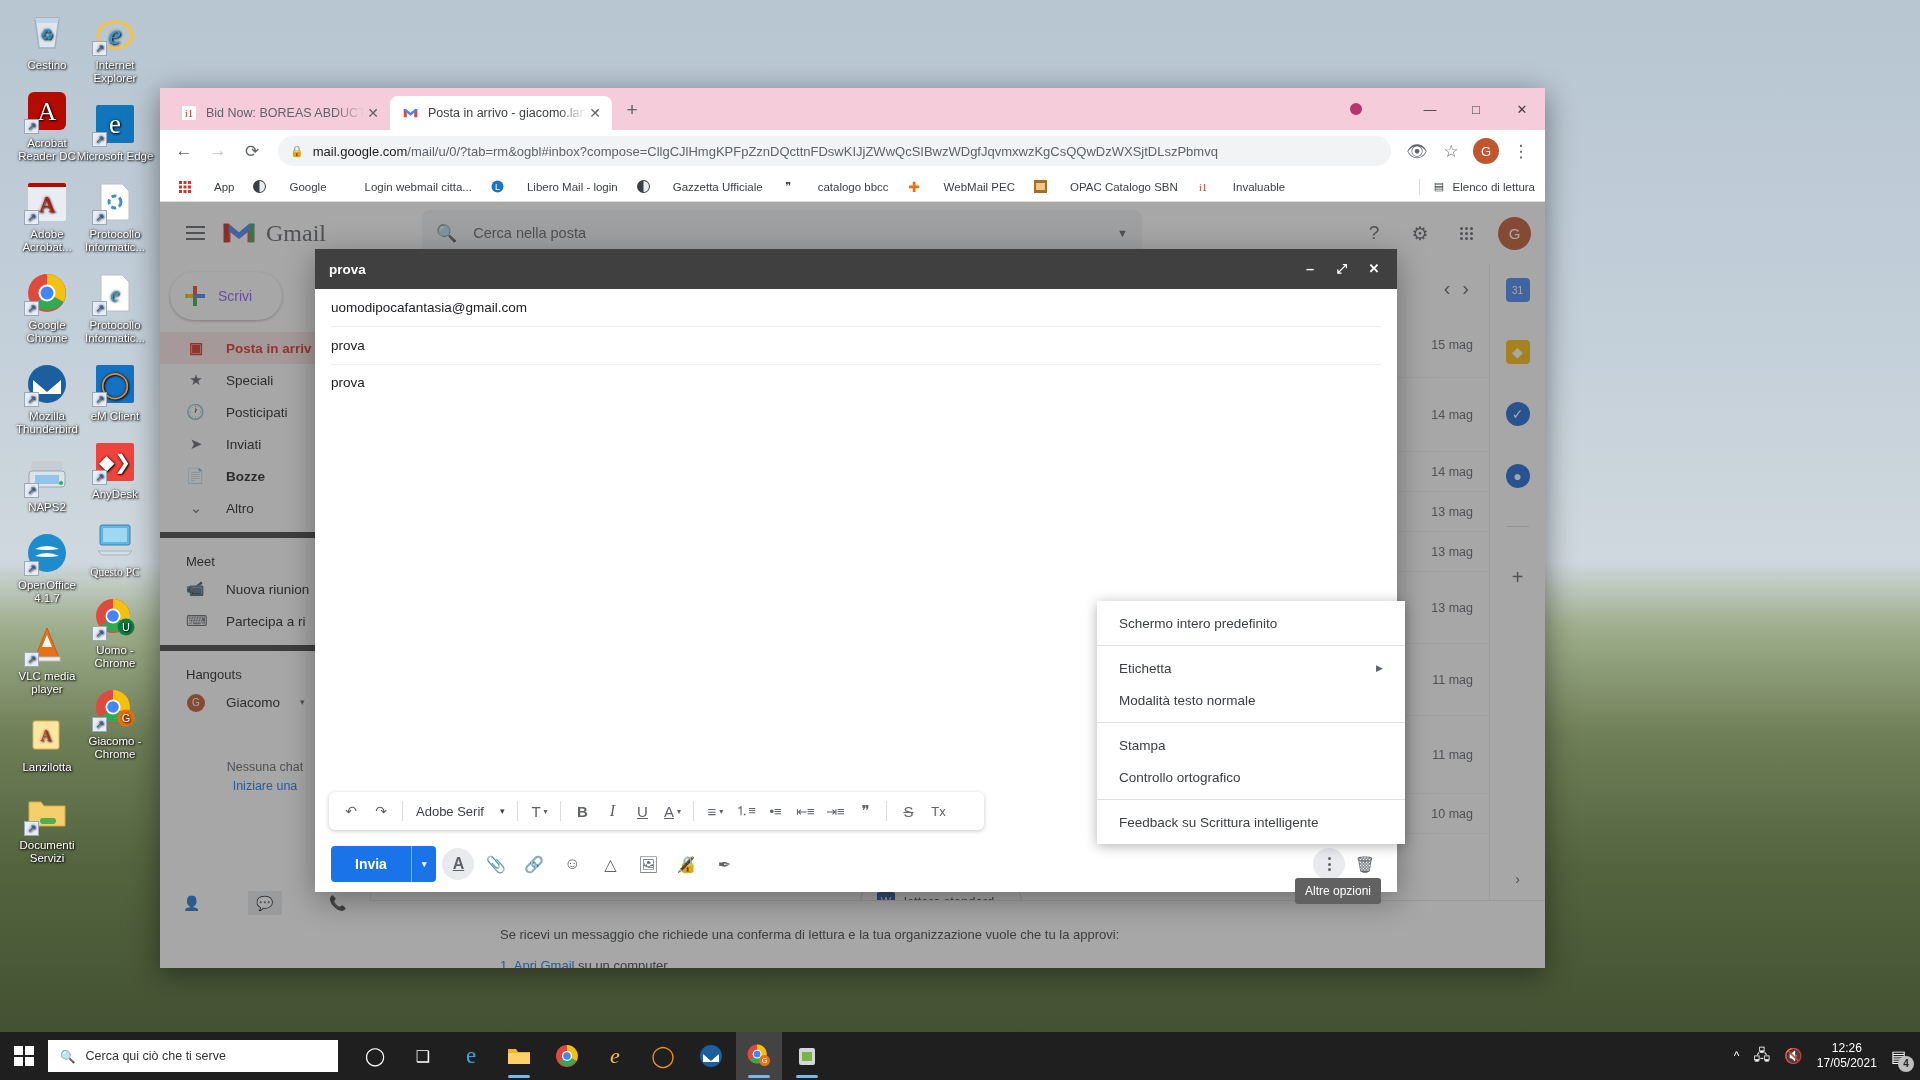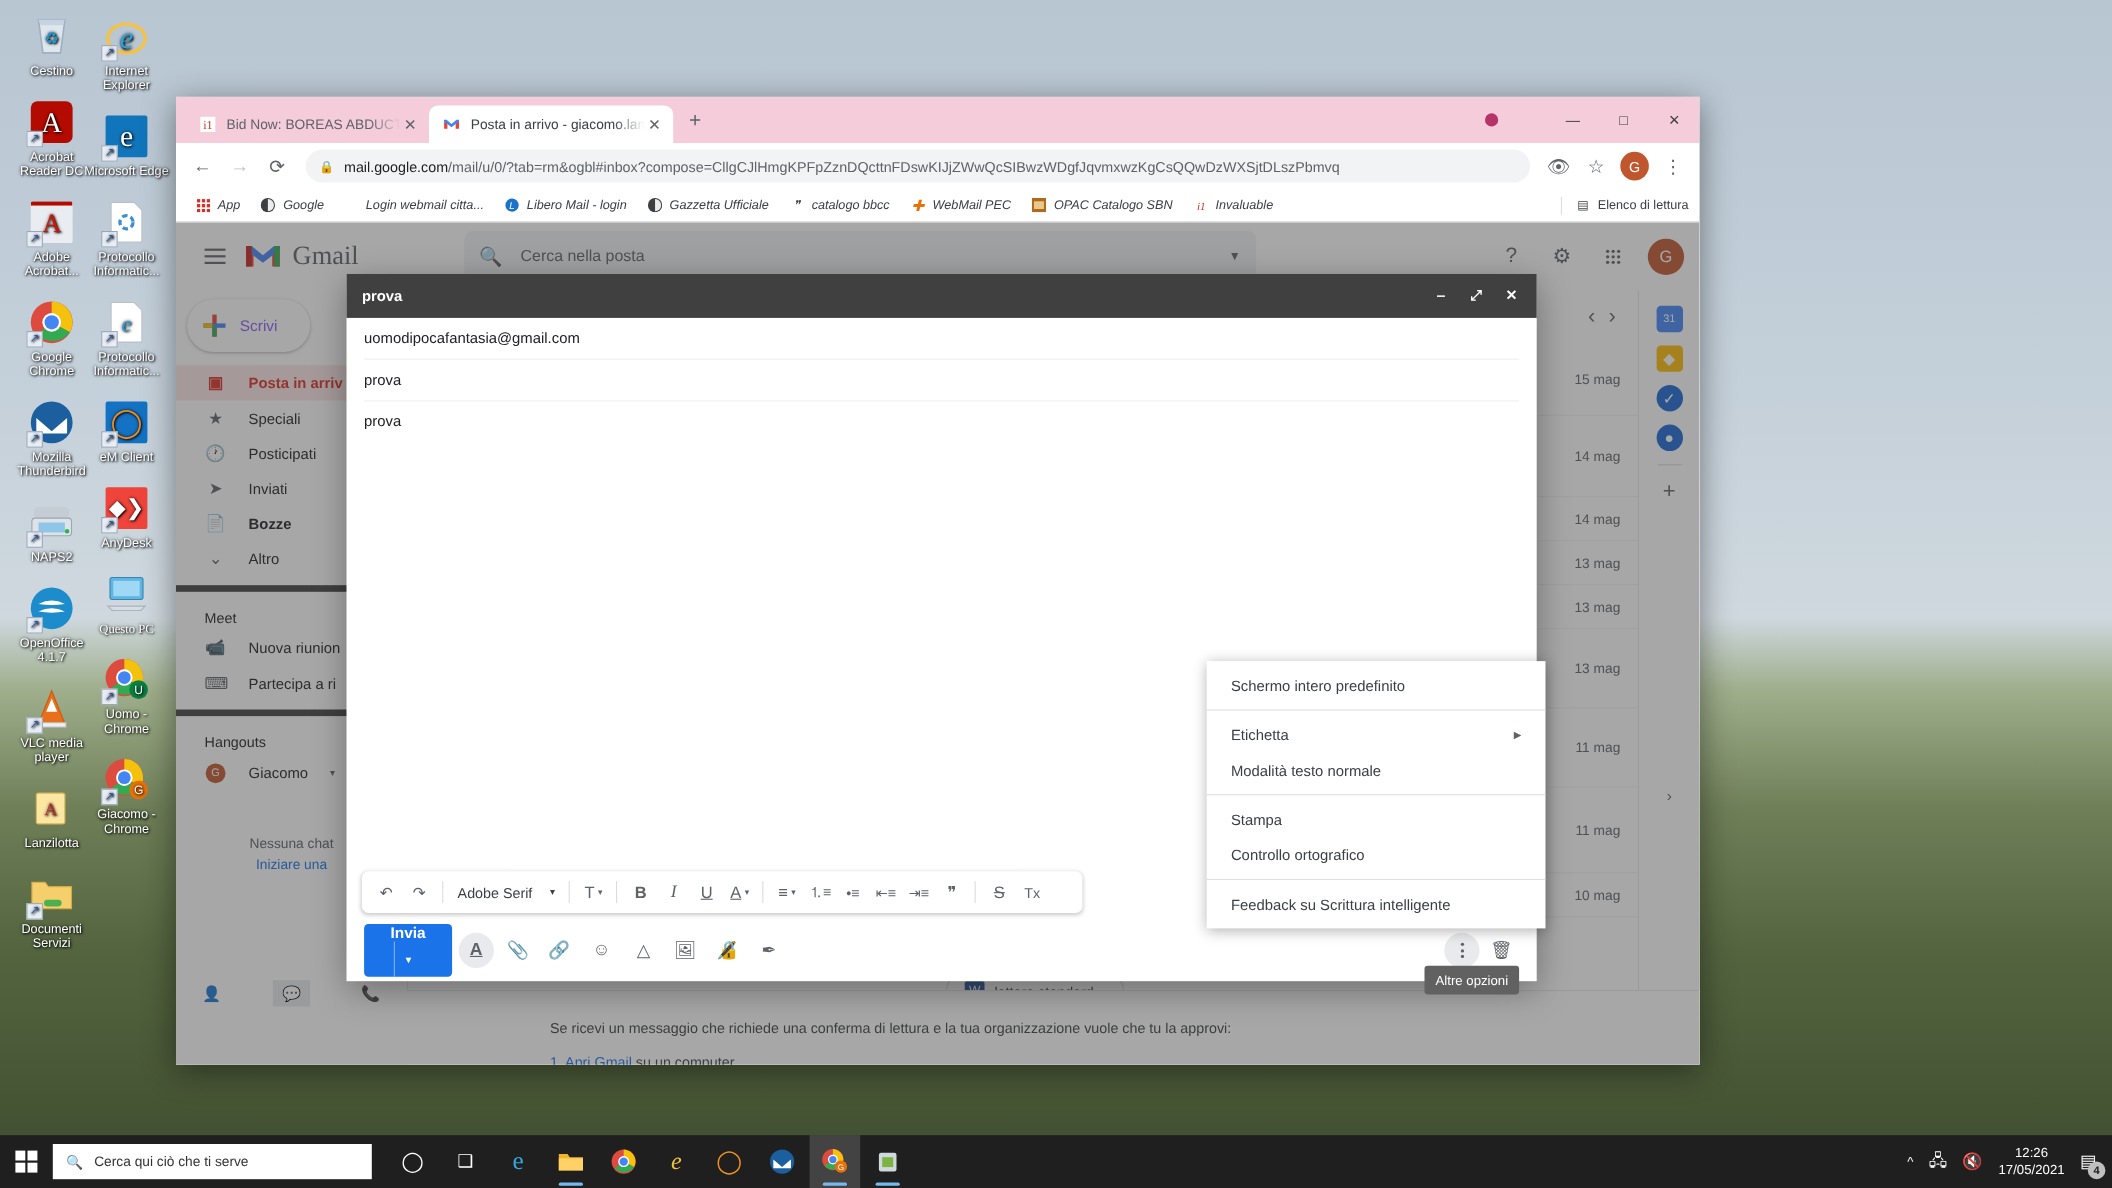--- a/index.html
+++ b/index.html
@@ -87,22 +87,22 @@
     width: 26px; height: 26px; border-radius: 50%; background: #c0562d;
     color: #fff; font-size: 13px; display: flex; align-items: center;
     justify-content: center; margin: 0 4px; cursor: pointer;
   }
 
   #bookmarks {
     height: 30px; background: #fff; display: flex; align-items: center;
     padding: 0 10px; font-size: 11.5px; color: #3c4043; gap: 4px;
     border-bottom: 1px solid #dadce0; position: relative;
   }
-  .bm { display: flex; align-items: center; gap: 6px; padding: 3px 7px;
-        border-radius: 4px; cursor: pointer; white-space: nowrap; font-style: italic; }
+  .bm { display: flex; align-items: center; gap: 22px; padding: 3px 7px;
+        border-radius: 4px; cursor: pointer; white-space: nowrap; }
   .bm-ico { width: 15px; height: 15px; display: flex; align-items: center;
             justify-content: center; font-size: 11px; flex: none; }
   .bm-sep { width: 1px; height: 16px; background: #dadce0; margin: 0 6px; }
   #bm-right { position: absolute; right: 10px; display: flex; align-items: center; gap: 6px; }
 
   
   #gmail {
     position: relative; height: 768px; background: #fff; overflow: hidden;
   }
   #gmail-head { height: 62px; display: flex; align-items: center; padding: 0 14px; }
@@ -150,21 +150,21 @@
 
   #maillist { flex: 1; position: relative; border-left: 1px solid #e8eaed; }
   #list-head { height: 48px; display: flex; align-items: center;
                justify-content: flex-end; padding-right: 20px; gap: 12px;
                font-size: 14px; color: #5f6368; }
   .row-mail { height: 40px; border-bottom: 1px solid #f1f3f4; display: flex;
               align-items: center; padding: 0 16px; font-size: 12.5px; color: #5f6368;
               justify-content: flex-end; cursor: pointer; }
   #right-rail { width: 56px; border-left: 1px solid #e8eaed; flex: none;
                 padding-top: 14px; display: flex; flex-direction: column;
-                align-items: center; gap: 12px; }
+                align-items: center; gap: 38px; }
   .rail-ico { width: 24px; height: 24px; display: flex; align-items: center;
               justify-content: center; border-radius: 4px; font-size: 14px;
               color: #fff; cursor: pointer; }
 
   #bottom-doc {
     position: absolute; left: 210px; right: 0; bottom: 0; height: 70px;
     background: #fff; border-top: 1px solid #e8eaed;
     font-size: 13px; color: #3c4043; padding: 26px 0 0 130px;
   }
   #hangouts-bar {
@@ -206,23 +206,23 @@
     padding: 0 8px; gap: 2px; width: 655px;
   }
   .fmt { height: 28px; min-width: 28px; display: flex; align-items: center;
          justify-content: center; color: #5f6368; font-size: 14px; border-radius: 3px;
          cursor: pointer; padding: 0 3px; }
   .fmt-sep { width: 1px; height: 20px; background: #dadce0; margin: 0 5px; }
   .font-sel { display: flex; align-items: center; gap: 16px; font-size: 13px;
               color: #3c4043; padding: 0 6px; cursor: pointer; }
   #compose-foot { height: 56px; display: flex; align-items: center; padding: 0 16px; gap: 6px; }
   #send-btn {
-    height: 48px; background: #1a73e8; color: #fff; border-radius: 4px;
+    height: 36px; background: #1a73e8; color: #fff; border-radius: 4px;
     display: flex; align-items: center; font-size: 14px; font-weight: bold;
-    cursor: pointer; overflow: hidden; flex-direction: column;
+    cursor: pointer; overflow: hidden;
   }
   #send-btn .lbl2 { padding: 0 24px; }
   #send-btn .arr { padding: 0 10px; border-left: 1px solid rgba(255,255,255,.45);
                    height: 36px; display: flex; align-items: center; font-size: 9px; }
   .foot-ico { width: 32px; height: 32px; display: flex; align-items: center;
               justify-content: center; color: #5f6368; font-size: 16px;
               border-radius: 50%; cursor: pointer; }
   .foot-ico.sel { background: #e8eaed; }
   #foot-right { margin-left: auto; display: flex; align-items: center; gap: 4px; }
   .dots-v { display: flex; flex-direction: column; gap: 2.5px; }

